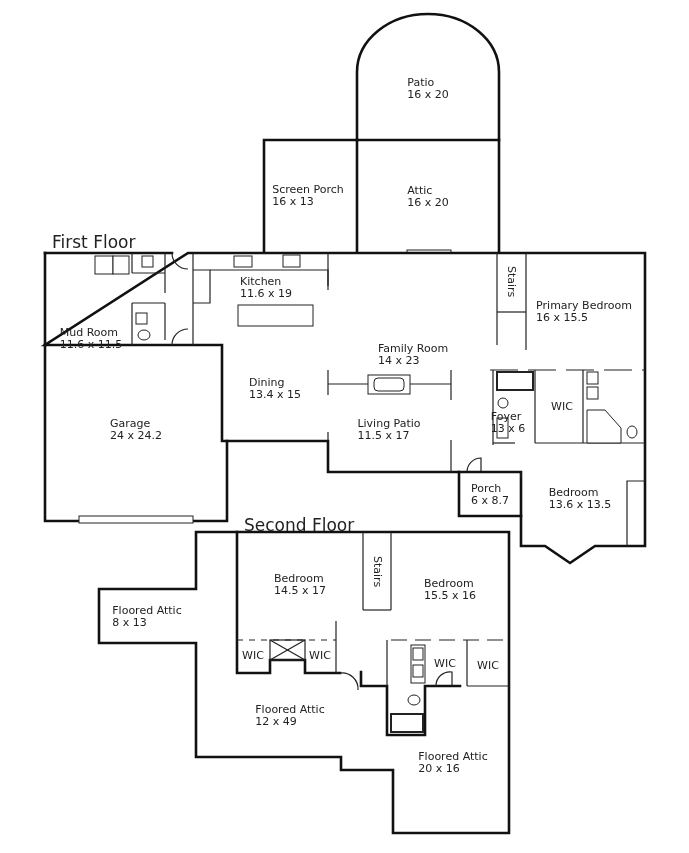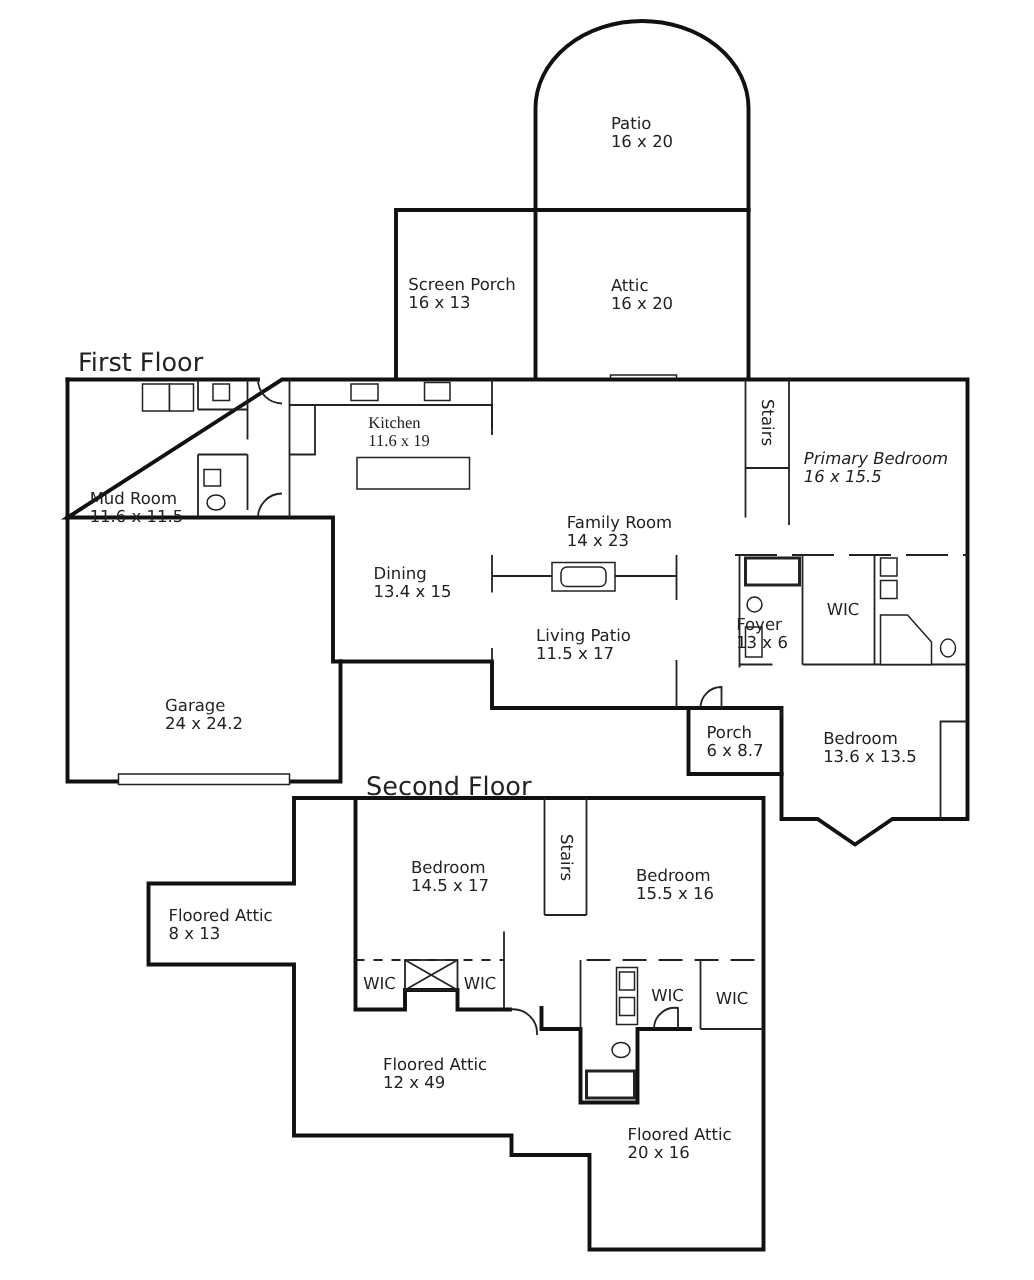--- a/index.html
+++ b/index.html
@@ -126,45 +126,45 @@
     <div>16 x 13</div>
   </div>
 <div class="lbl" style="left:428px;top:185px;">
     <div>Attic</div>
     <div>16 x 20</div>
   </div>
 <div class="lbl" style="left:91px;top:308px;margin-top:19px;">
     <div>Mud Room</div>
     <div>11.6 x 11.5</div>
   </div>
-<div class="lbl" style="left:266px;top:276px;font-family:Liberation Serif, serif;">
+<div class="lbl" style="left:266px;top:276px;">
     <div>Kitchen</div>
     <div>11.6 x 19</div>
   </div>
 <div class="lbl" style="left:413px;top:303px;margin-top:40px;">
     <div>Family Room</div>
     <div>14 x 23</div>
   </div>
-<div class="lbl" style="left:584px;top:300px;font-style:italic;">
+<div class="lbl" style="left:584px;top:300px;">
     <div>Primary Bedroom</div>
     <div>16 x 15.5</div>
   </div>
 <div class="lbl" style="left:275px;top:377px;">
     <div>Dining</div>
     <div>13.4 x 15</div>
   </div>
 <div class="lbl" style="left:389px;top:418px;">
     <div>Living Patio</div>
     <div>11.5 x 17</div>
   </div>
 <div class="lbl" style="left:472px;top:411px;margin-left:36px;">
     <div>Foyer</div>
     <div>13 x 6</div>
   </div>
-<div class="lbl" style="left:136px;top:418px;margin-top:47px;">
+<div class="lbl" style="left:136px;top:418px;">
     <div>Garage</div>
     <div>24 x 24.2</div>
   </div>
 <div class="lbl" style="left:490px;top:483px;">
     <div>Porch</div>
     <div>6 x 8.7</div>
   </div>
 <div class="lbl" style="left:580px;top:487px;">
     <div>Bedroom</div>
     <div>13.6 x 13.5</div>

